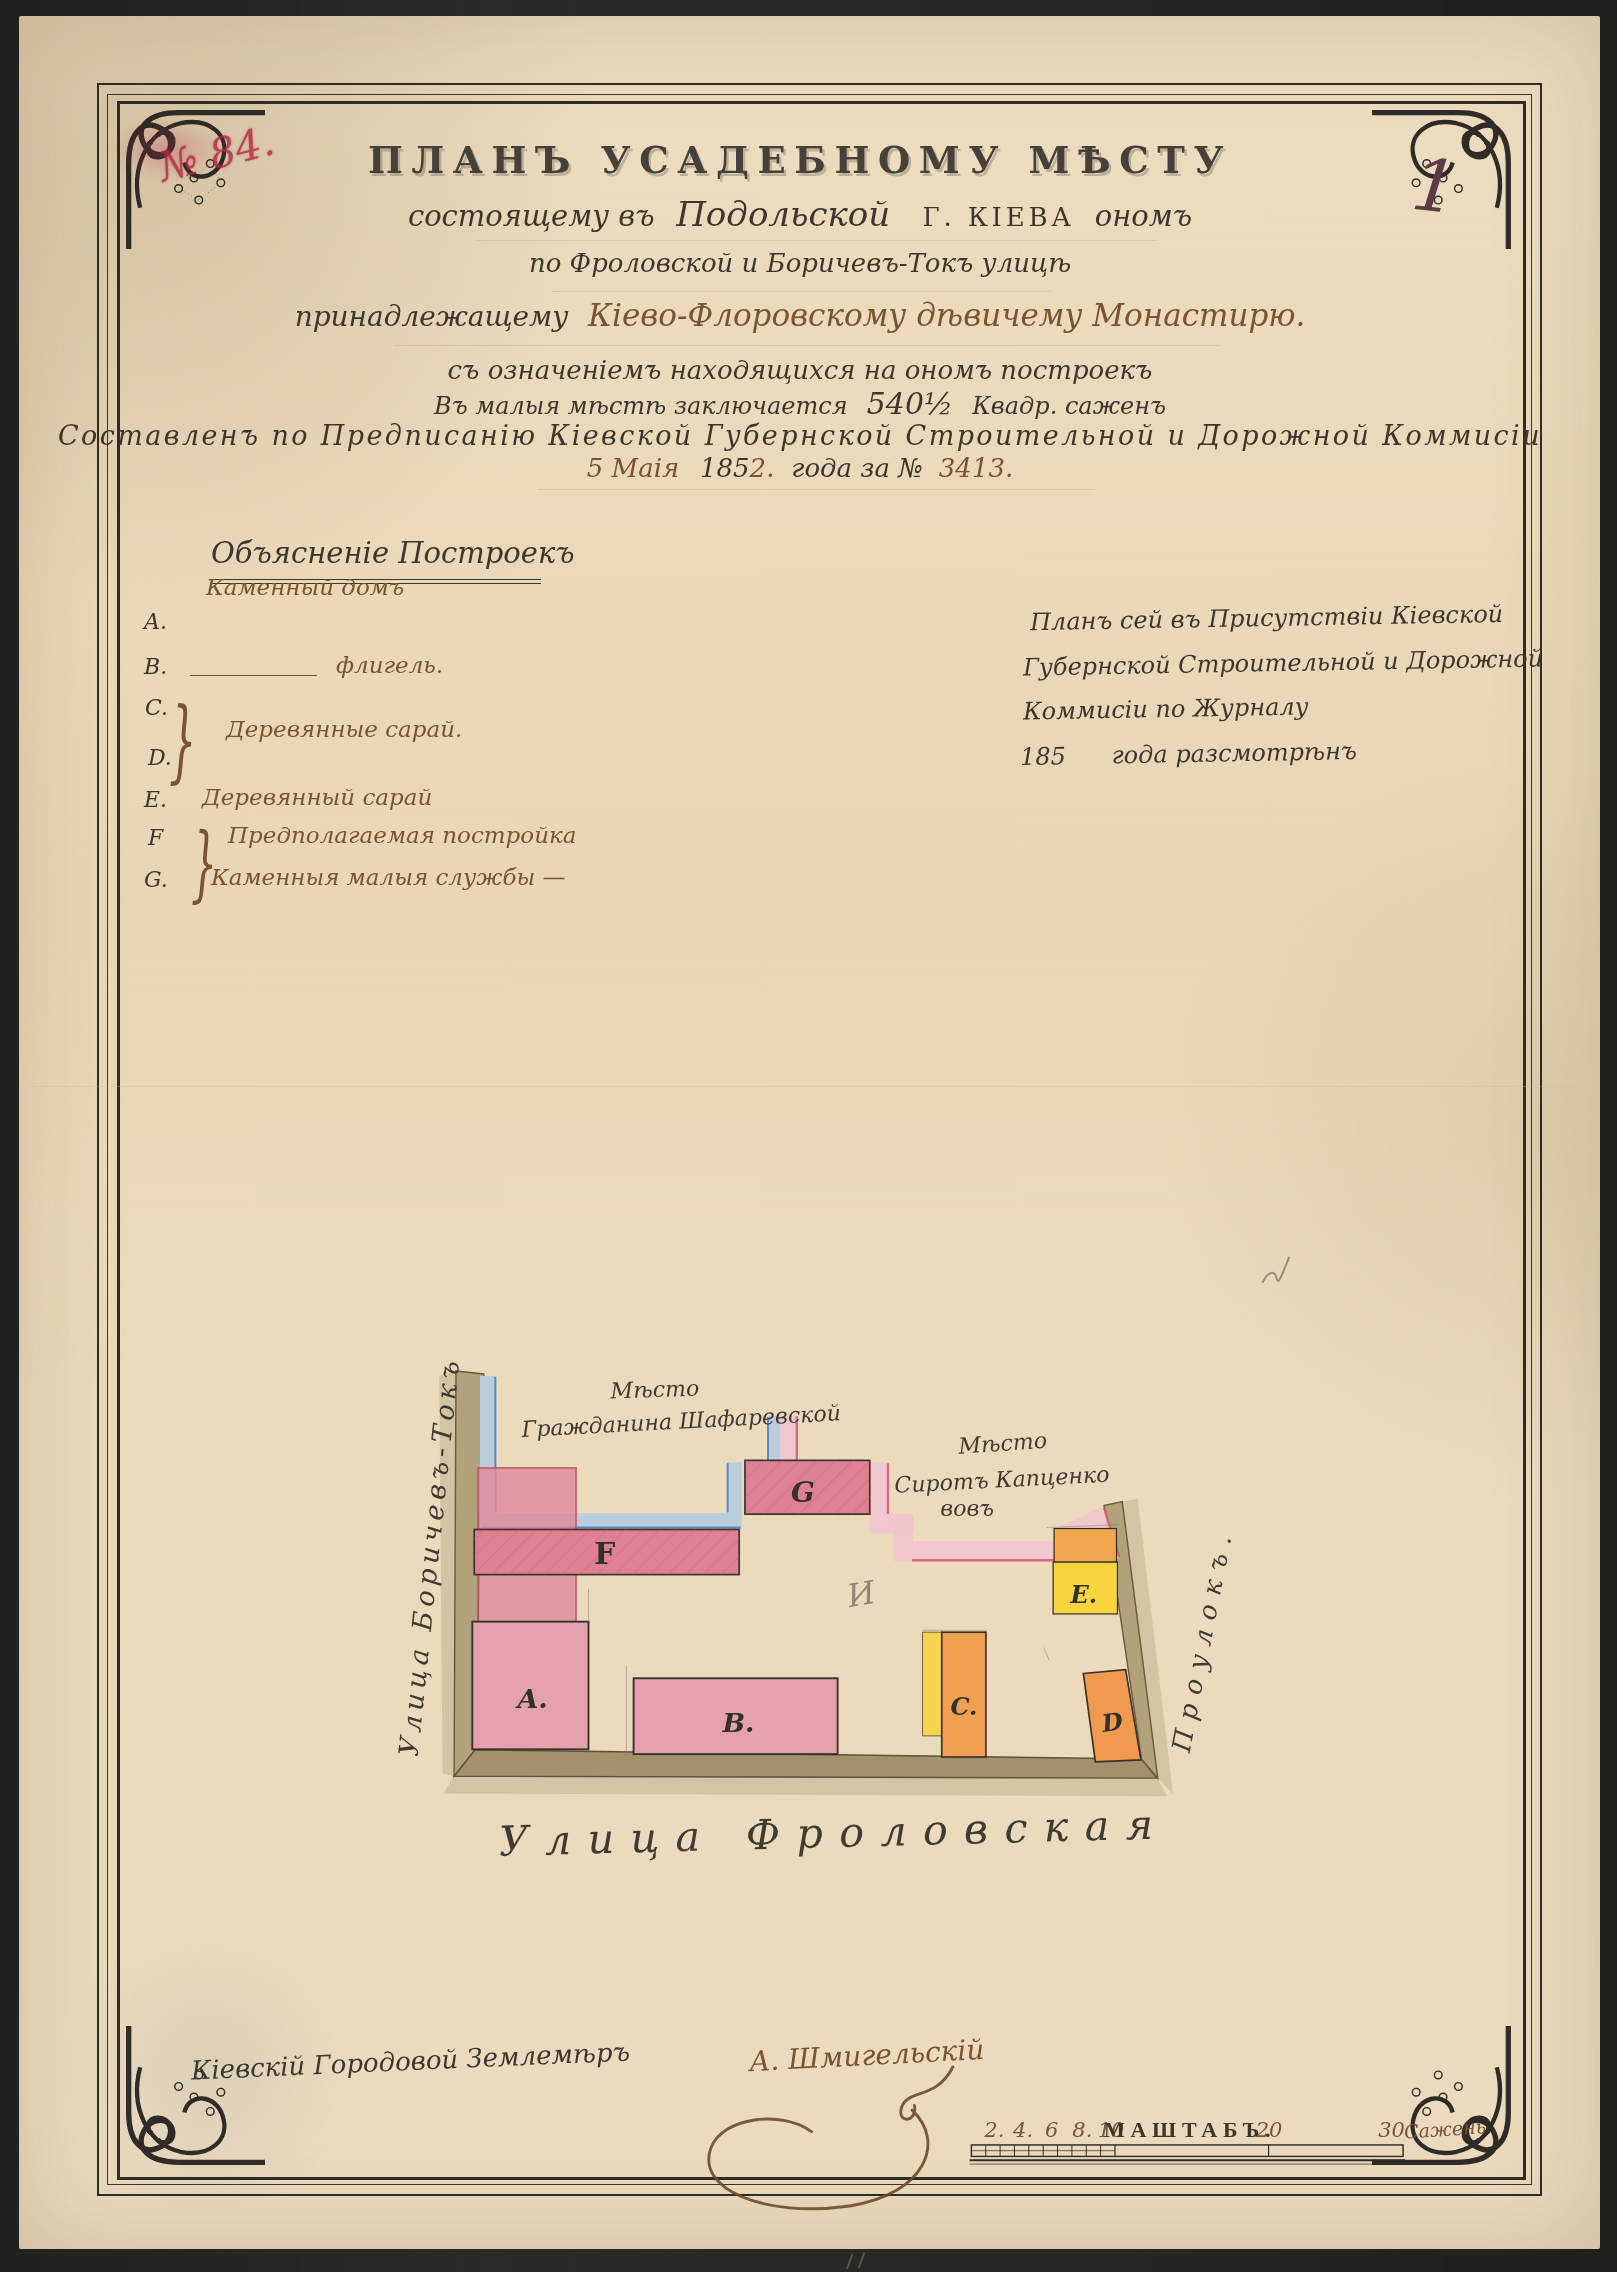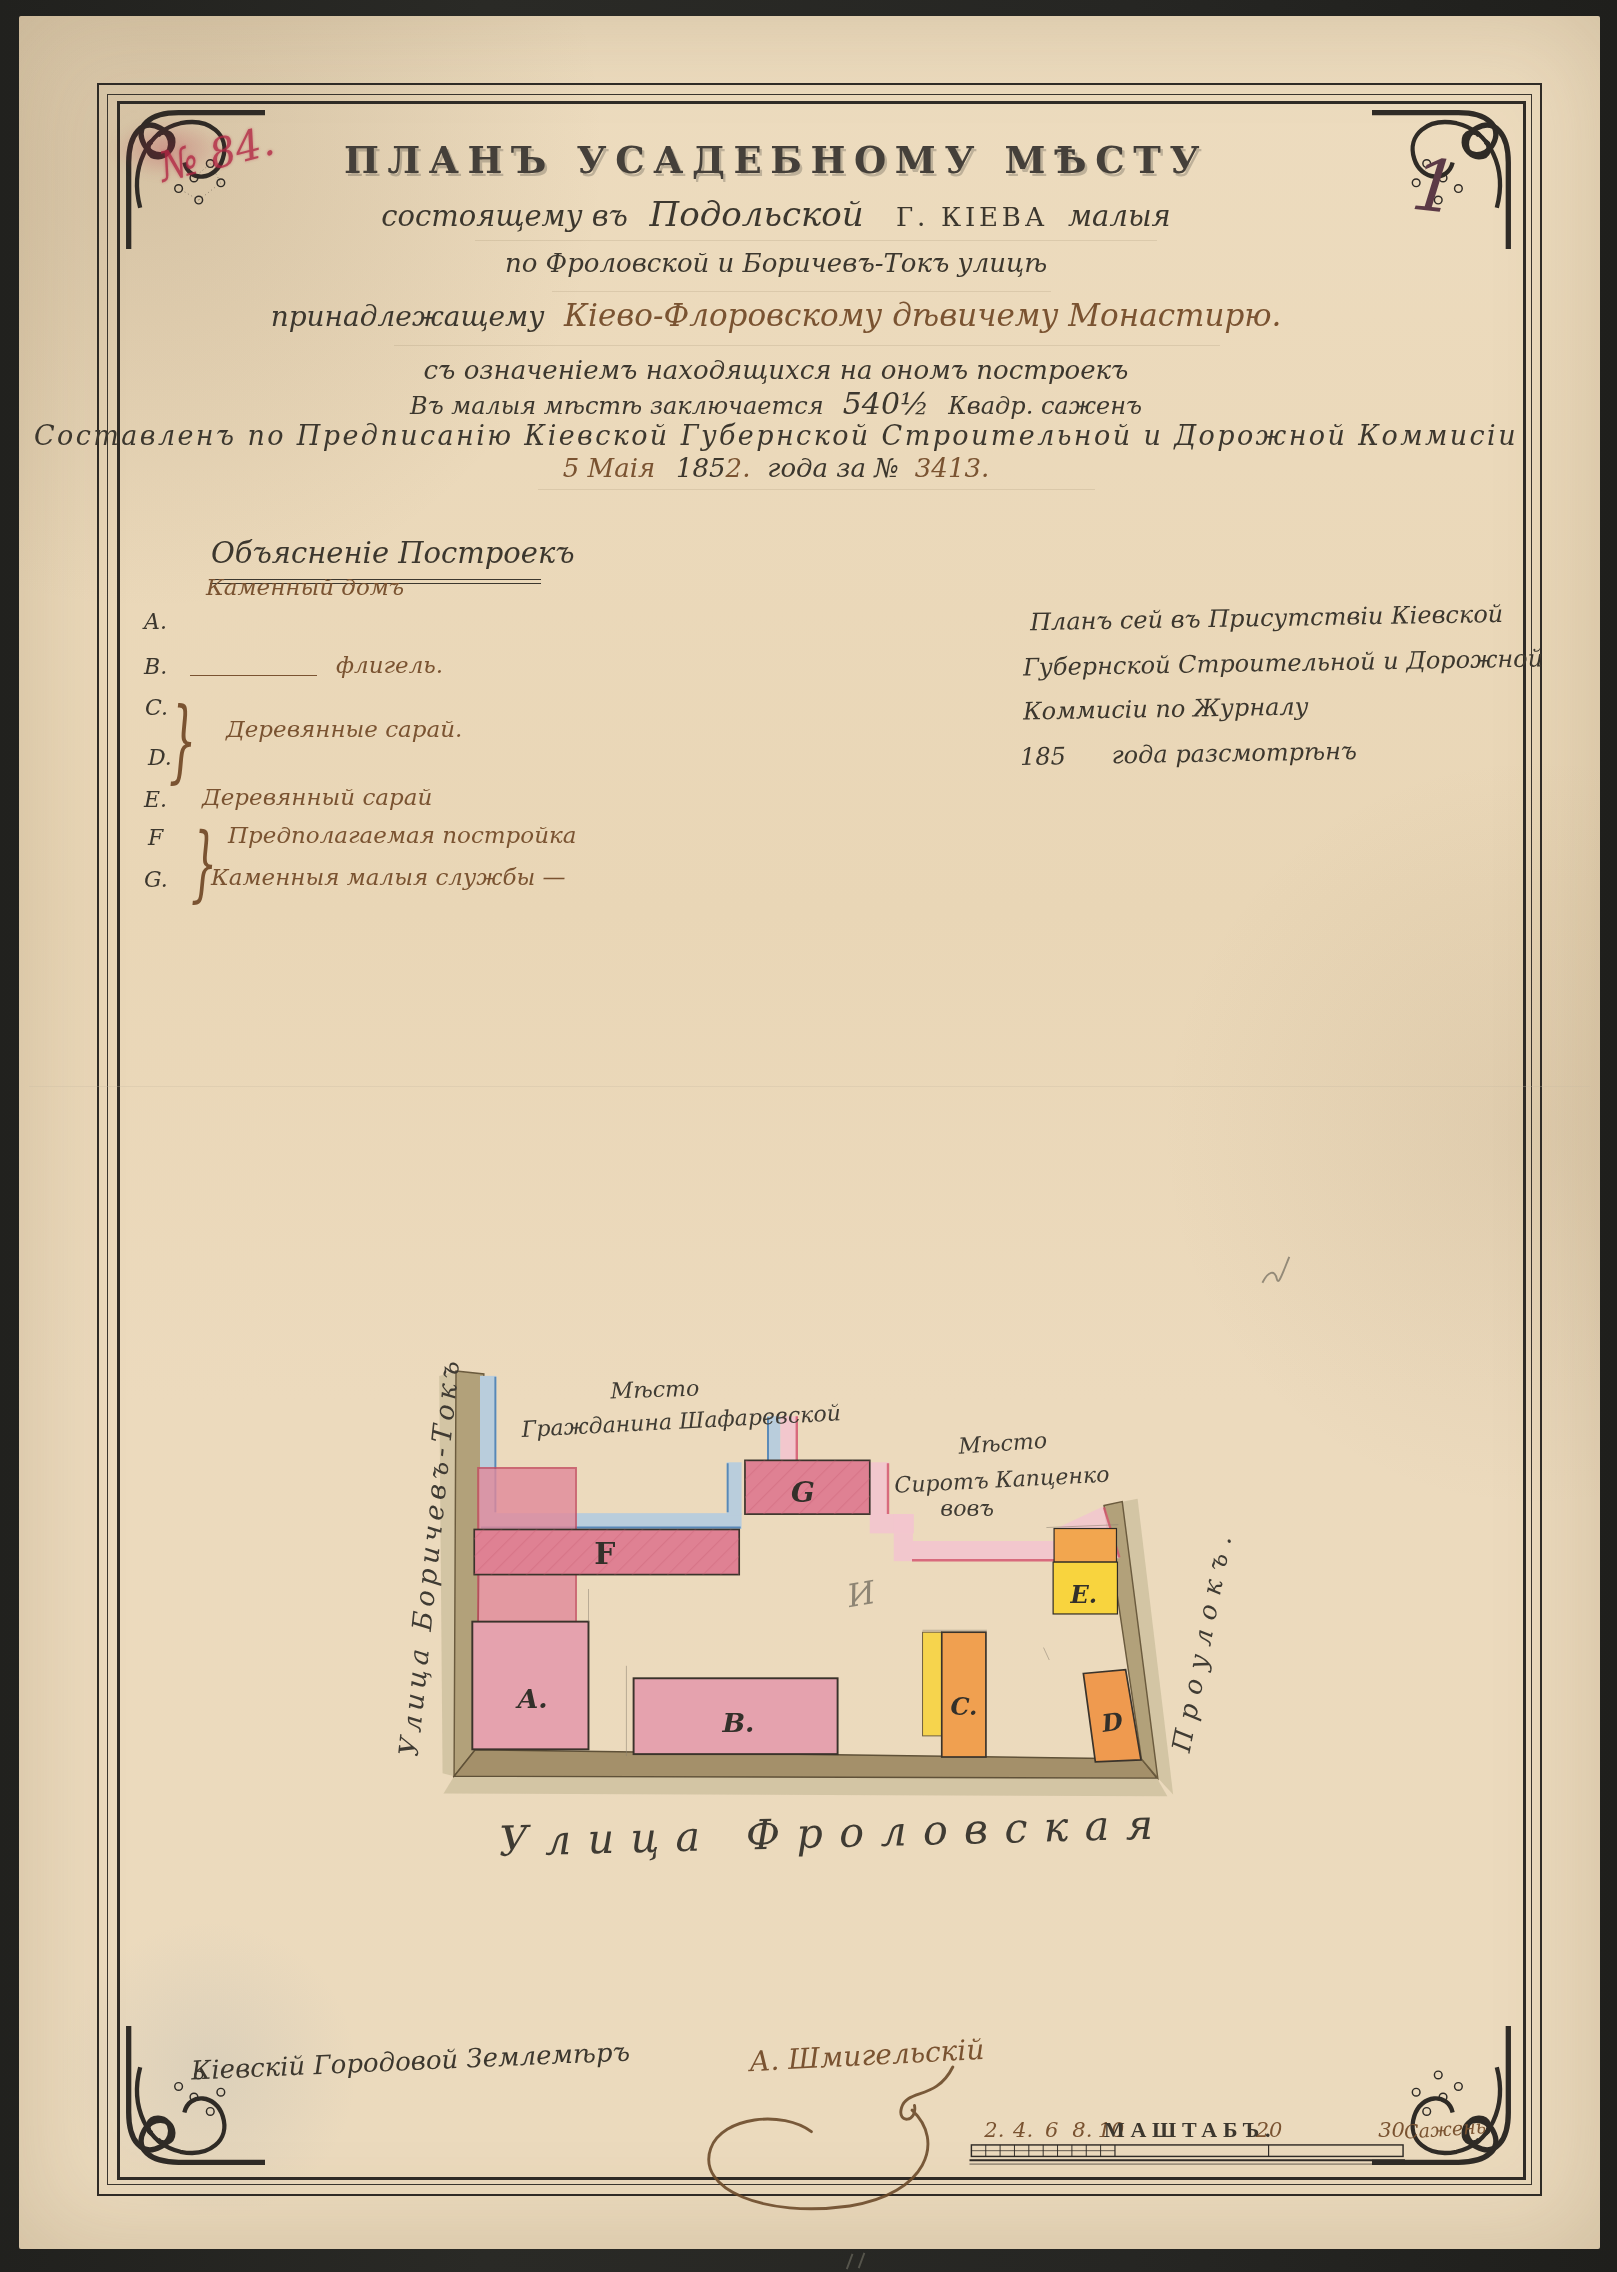--- a/index.html
+++ b/index.html
@@ -10,21 +10,21 @@
   .paper{position:absolute;left:19px;top:16px;width:1581px;height:2233px;border-radius:1.9px;
     background:
       radial-gradient(circle at 12% 92%, rgba(125,145,165,.14) 0%, rgba(125,145,165,0) 6%),
       radial-gradient(circle at 8% 6%, rgba(120,95,60,.20) 0%, rgba(120,95,60,0) 18%),
       radial-gradient(circle at 96% 50%, rgba(120,95,60,.10) 0%, rgba(120,95,60,0) 20%),
       linear-gradient(180deg,#eddcbf 0%,#e9d6b6 40%,#ecdabd 62%,#ebdabd 100%);
     box-shadow: inset 0 0 106px rgba(110,85,50,.22);}
   .cursive{font-family:"DejaVu Serif",serif;font-style:italic;}
   .ink{color:#3c372e;}
   .sepia{color:#7a5331;}
-  .center{left:0;width:1552px;text-align:center;}
+  .center{left:0;width:1552px;text-align:center;padding-left:24px;}
   
   .b-outer{left:97px;top:83px;width:1441px;height:2109px;border:2.9px solid #2f2b26;}
   .b-thin{left:107px;top:94px;width:1423px;height:2089px;border:1px solid #3a352e;}
   .b-inner{left:117px;top:101px;width:1403px;height:2073px;border:3.8px solid #2f2b26;}
   .guide{position:absolute;height:1px;background:rgba(100,80,50,.12);}
   .crease{position:absolute;left:29px;top:1086px;width:1561px;height:1.4px;
     background:linear-gradient(180deg,rgba(130,105,70,.28),rgba(255,250,235,.35));}
   .stampblob{position:absolute;border-radius:50%;filter:blur(4.8px);}
   svg text{user-select:none;}
 </style>
@@ -92,21 +92,21 @@
   <div class="abs cursive" style="left:158px;top:130px;font-size:41px;color:#b22643;opacity:.8;transform:rotate(-14deg);text-shadow:0 0 2.9px rgba(178,38,67,.5)">№ 84.</div>
 
   <div class="abs cursive" style="left:1412px;top:144px;font-size:72px;color:#5c3a46;transform:rotate(6deg);font-weight:200">1</div>
 
   <div class="abs center" style="top:138px;font-size:37px;font-weight:bold;letter-spacing:8.6px;color:#45403a;text-shadow:2.4px 2.9px 0 rgba(69,64,58,.28)">ПЛАНЪ УСАДЕБНОМУ МѢСТУ</div>
 
   <div class="abs center cursive ink" style="top:194px;font-size:29px;">
     <span>состоящему въ</span>
     <span style="font-size:34px;margin:0 12.5px">Подольской</span>
     <span style="font-style:normal;font-weight:normal;font-size:26px;letter-spacing:3.8px;margin:0 10.6px">Г. КІЕВА</span>
-    <span>малыя</span>
+    <span>ономъ</span>
   </div>
   <div class="guide" style="left:475px;top:240px;width:682px"></div>
 
   <div class="abs center cursive ink" style="top:248px;font-size:26px">по Фроловской и Боричевъ-Токъ улицѣ</div>
   <div class="guide" style="left:552px;top:291px;width:499px"></div>
 
   <div class="abs center cursive" style="top:297px;font-size:28px">
     <span class="ink">принадлежащему</span>
     <span class="sepia" style="font-size:31px;margin-left:10.6px">Кіево-Флоровскому дѣвичему Монастирю.</span>
   </div>

